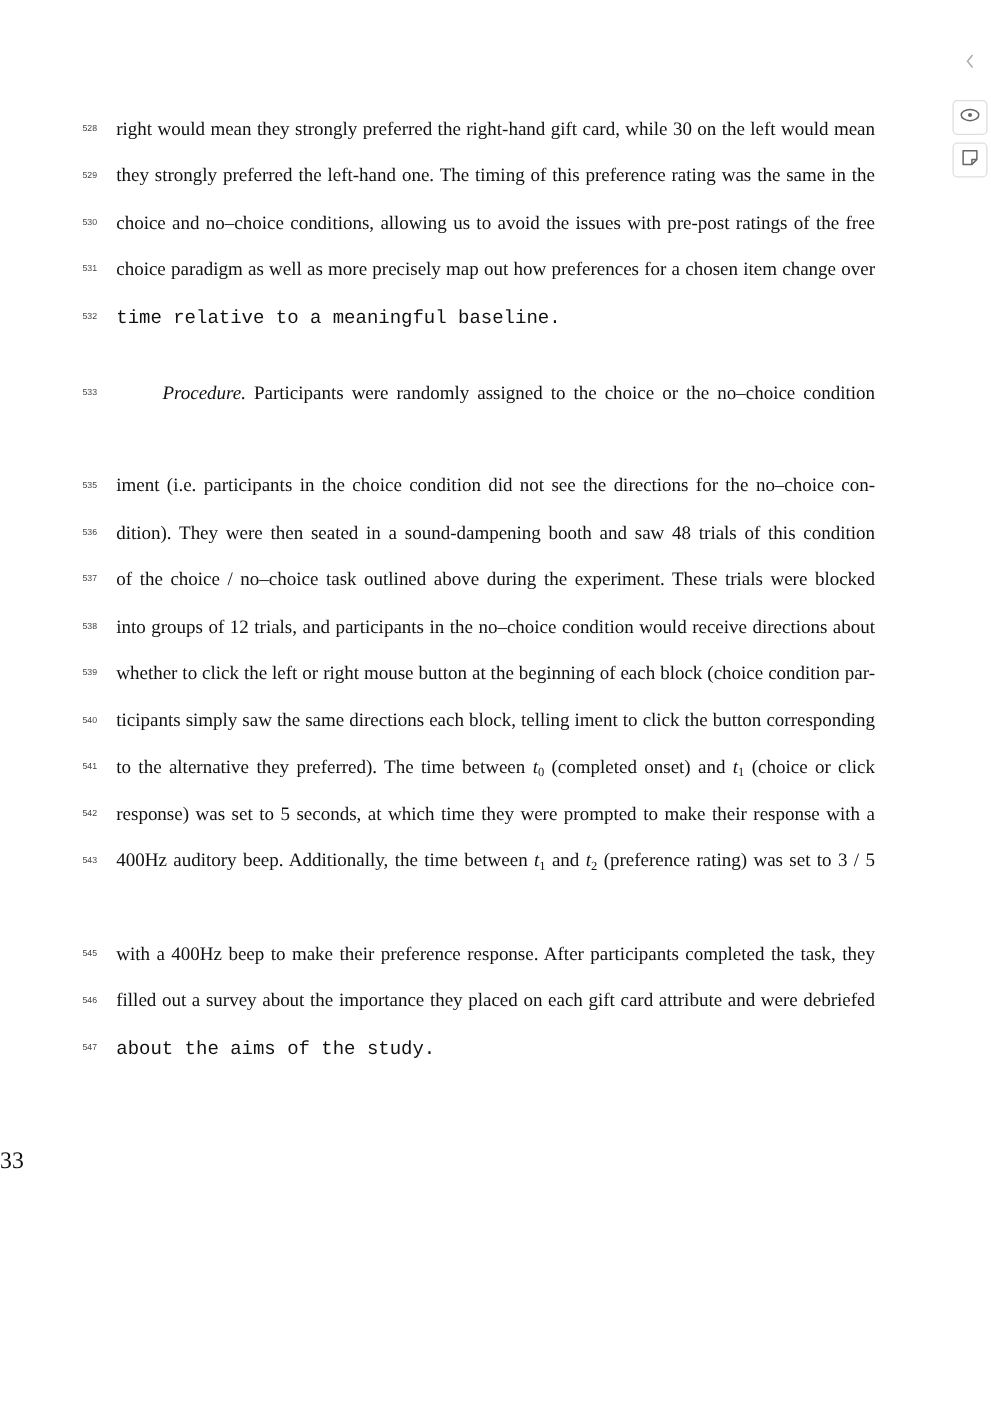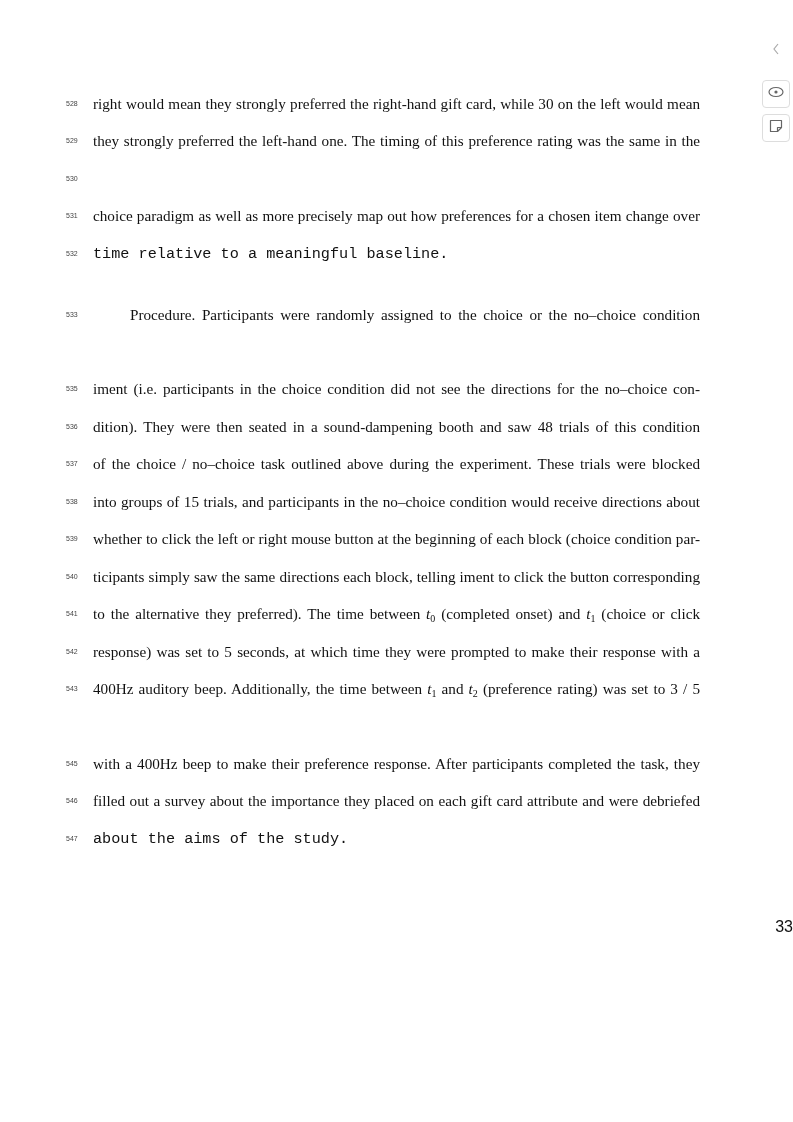--- a/index.html
+++ b/index.html
@@ -12,26 +12,26 @@
     top: 6px;
   }
   .text {
     position: absolute; left: 93px; width: 607px;
     font-family: "Liberation Serif", serif; font-size: 15.2px; color: #111;
     white-space: nowrap; text-align: justify; text-align-last: justify;
     line-height: 20px;
   }
   .text.last { text-align-last: left; font-family: Liberation Mono, monospace; }
   .text.indent { left: 130px; width: 570px; }
-  .it { }
+  .it { font-style: italic; }
   .math { font-family: "Liberation Serif", serif; font-style: italic; }
   .math sub { font-style: normal; font-size: 10px; vertical-align: -3px; line-height: 0; }
   .pagenum {
-    position: absolute; top: 918px; left: 0; width: 793px; text-align: right;
-    font-family: Liberation Sans, sans-serif; font-size: 16px; color: #111;
+    position: absolute; top: 918px; left: 0; width: 793px; text-align: left;
+    font-family: Liberation Serif, serif; font-size: 19px; color: #111;
   }
   .side-chevron {
     position: absolute; left: 771px; top: 42px; width: 12px; height: 16px;
     color: #999; font-family: "DejaVu Sans", sans-serif; font-size: 14px; line-height: 16px;
     cursor: pointer;
   }
   .side-btn {
     position: absolute; left: 762px; width: 28px; height: 28px;
     border: 1px solid #ddd; border-radius: 4px; background: #fff;
     display: flex; align-items: center; justify-content: center; cursor: pointer;
@@ -46,20 +46,21 @@
   <div class="line" style="top:94px">
     <span class="lineno">528</span>
     <span class="text">right would mean they strongly preferred the right-hand gift card, while 30 on the left would mean</span>
   </div>
   <div class="line" style="top:131px">
     <span class="lineno">529</span>
     <span class="text">they strongly preferred the left-hand one. The timing of this preference rating was the same in the</span>
   </div>
   <div class="line" style="top:169px">
     <span class="lineno">530</span>
+    <span class="text">choice and no–choice conditions, allowing us to avoid the issues with pre-post ratings of the free</span>
   </div>
   <div class="line" style="top:206px">
     <span class="lineno">531</span>
     <span class="text">choice paradigm as well as more precisely map out how preferences for a chosen item change over</span>
   </div>
   <div class="line" style="top:244px">
     <span class="lineno">532</span>
     <span class="text last">time relative to a meaningful baseline.</span>
   </div>
 
@@ -74,21 +75,21 @@
   <div class="line" style="top:417px">
     <span class="lineno">536</span>
     <span class="text">dition).  They were then seated in a sound-dampening booth and saw 48 trials of this condition</span>
   </div>
   <div class="line" style="top:454px">
     <span class="lineno">537</span>
     <span class="text">of the choice / no–choice task outlined above during the experiment.  These trials were blocked</span>
   </div>
   <div class="line" style="top:492px">
     <span class="lineno">538</span>
-    <span class="text">into groups of 15 trials, and participants in the no–choice condition would receive directions about</span>
+    <span class="text">into groups of 12 trials, and participants in the no–choice condition would receive directions about</span>
   </div>
   <div class="line" style="top:529px">
     <span class="lineno">539</span>
     <span class="text">whether to click the left or right mouse button at the beginning of each block (choice condition par-</span>
   </div>
   <div class="line" style="top:567px">
     <span class="lineno">540</span>
     <span class="text">ticipants simply saw the same directions each block, telling iment to click the button corresponding</span>
   </div>
   <div class="line" style="top:604px">

